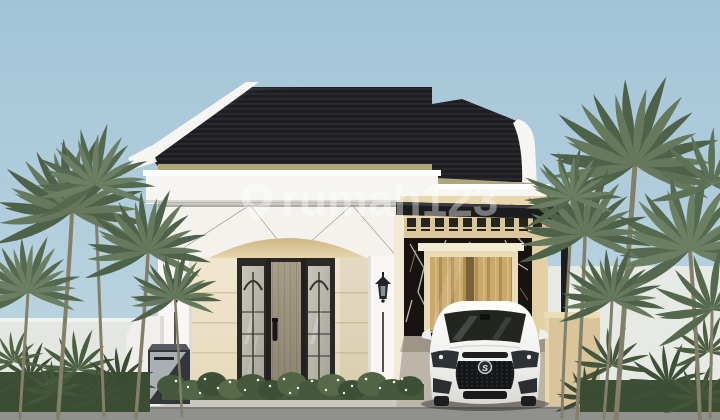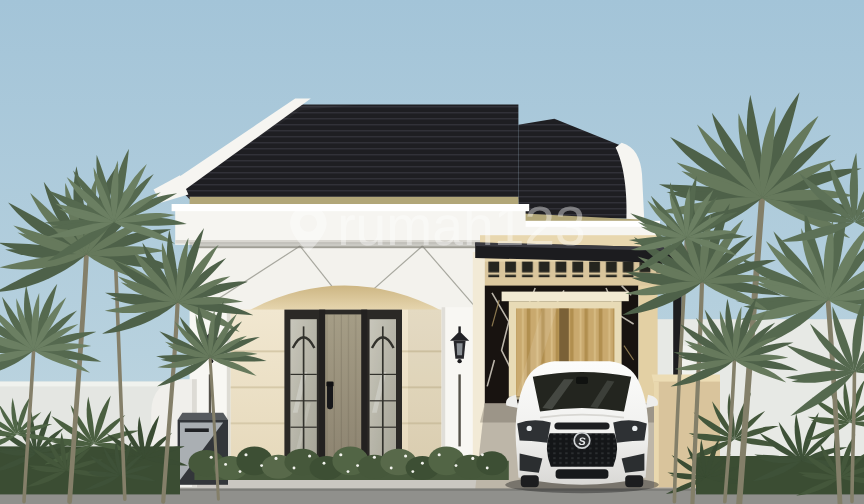--- a/index.html
+++ b/index.html
@@ -2,24 +2,24 @@
 <html style="--sky-top: #a3c4d8; --sky-bottom: #c3d9e2; --roof: #1d1d21; --roof-band: #b1a678; --trim: #f6f5f1; --pediment: #f3f2ed; --wall: #efe5cd; --arch: #dbc597; --pillar: #f8f7f3; --door-frame: #2b2926; --door-panel: #9a9180; --glass: #c7c4b8; --marble: #181310; --vein: #d8d2c6; --carport-cream: #e8d7af; --curtain: #c79f63; --beam: #1c1c1f; --boundary-wall: #d9c49c; --gate-wall: #f0efeb; --mailbox: #33363a; --hedge: #47593c; --palm-dark: #4e6149; --palm-light: #66795c; --trunk: #847f69; --sidewalk: #cac7c1; --road: #90908c; --driveway: #bdb6a8; --car-body: #f5f5f3; --car-glass: #23251f; --watermark: rgba(255,255,255,0.40);"><head>
 <meta charset="utf-8">
 <style>
   html,body{margin:0;padding:0;background:#222;}
   .scene{
     position:relative;width:720px;height:420px;overflow:hidden;
     font-family:"Liberation Sans",sans-serif;
   }
   .scene svg.render{position:absolute;left:0;top:0;}
   .watermark{
-    position:absolute;left:240px;top:164px;height:52px;
+    position:absolute;left:240px;top:176px;height:52px;
     display:flex;align-items:center;gap:7px;
     color:var(--watermark,rgba(255,255,255,0.40));
-    font-size:46px;font-weight:normal;letter-spacing:0px;
+    font-size:46px;font-weight:bold;letter-spacing:0px;
     user-select:none;pointer-events:none;
   }
   .watermark .pin{width:34px;height:43px;display:block;}
   .watermark .wm-text{line-height:1;transform:translateY(-2px);}
 </style>
 </head>
 <body>
 
 <div class="scene">
 <svg class="render" width="720" height="420" viewBox="0 0 720 420" xmlns="http://www.w3.org/2000/svg">

